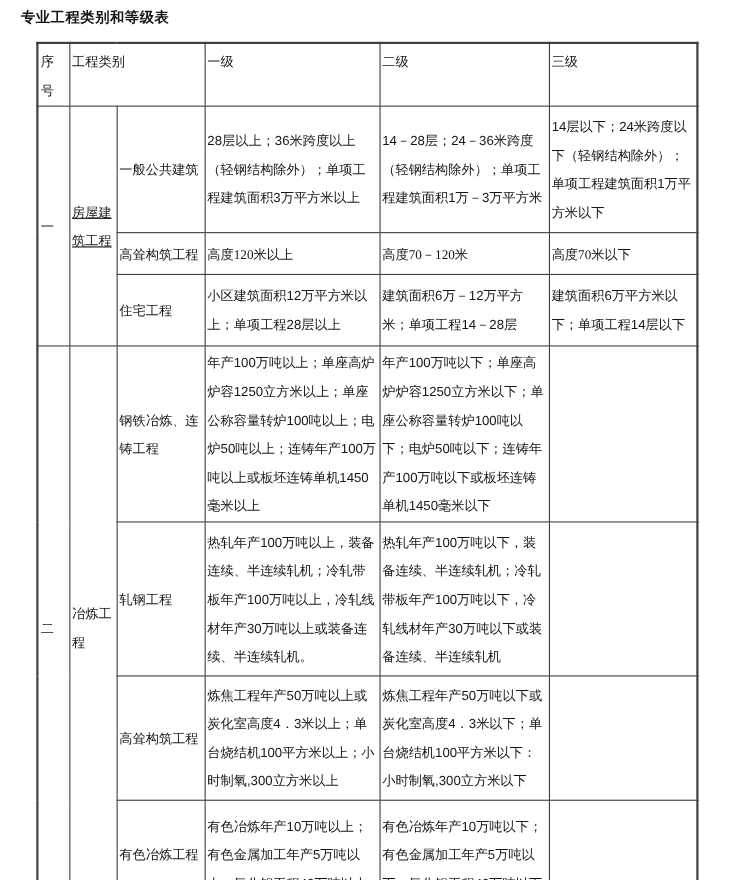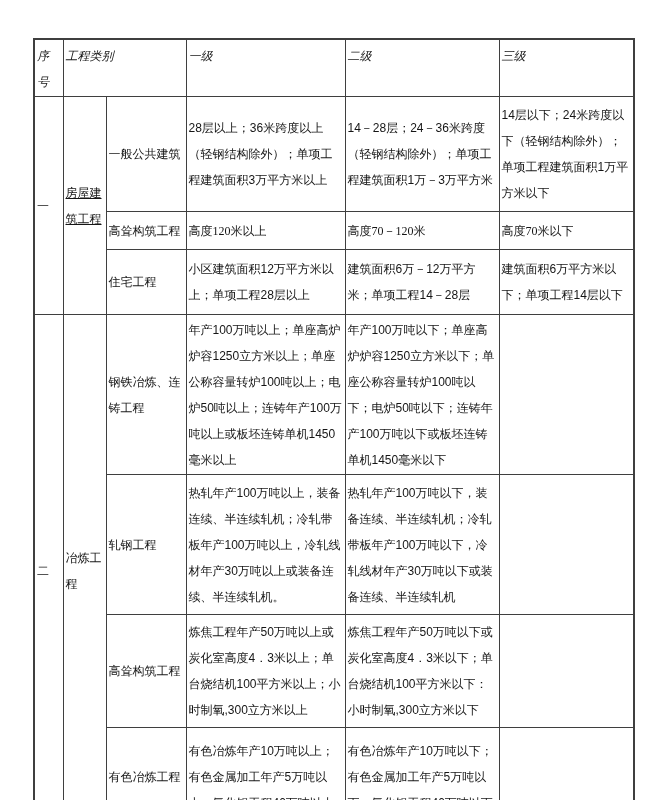--- a/index.html
+++ b/index.html
@@ -61,34 +61,35 @@
     font-size:13px;
     line-height:29px;
     text-align:justify;
   }
   
   td.serial-1{vertical-align:top;padding-top:88px;}
   td.category-1{vertical-align:top;padding-top:62px;text-decoration:underline;}
   td.serial-2{vertical-align:top;padding-top:305px;}
   td.category-2{vertical-align:top;padding-top:300px;}
   
-  tr.rh-head{height:42px;font-style:italic;}
+  tr.rh-head{height:42px;}
   tr.rh-1{height:115px;}
   tr.rh-2{height:38px;font-family:Liberation Serif, serif;}
   tr.rh-3{height:65px;}
   tr.rh-4{height:160px;}
   tr.rh-5{height:140px;}
   tr.rh-6{height:113px;}
   tr.rh-7{height:100px;}
 </style>
 </head>
 <body>
 
 <div class="page">
 
+  <div class="title">专业工程类别和等级表</div>
 
   <table class="grade-table">
     <colgroup>
       <col style="width:29px">
       <col style="width:43px">
       <col style="width:80px">
       <col style="width:159px">
       <col style="width:154px">
       <col style="width:135px">
     </colgroup>

